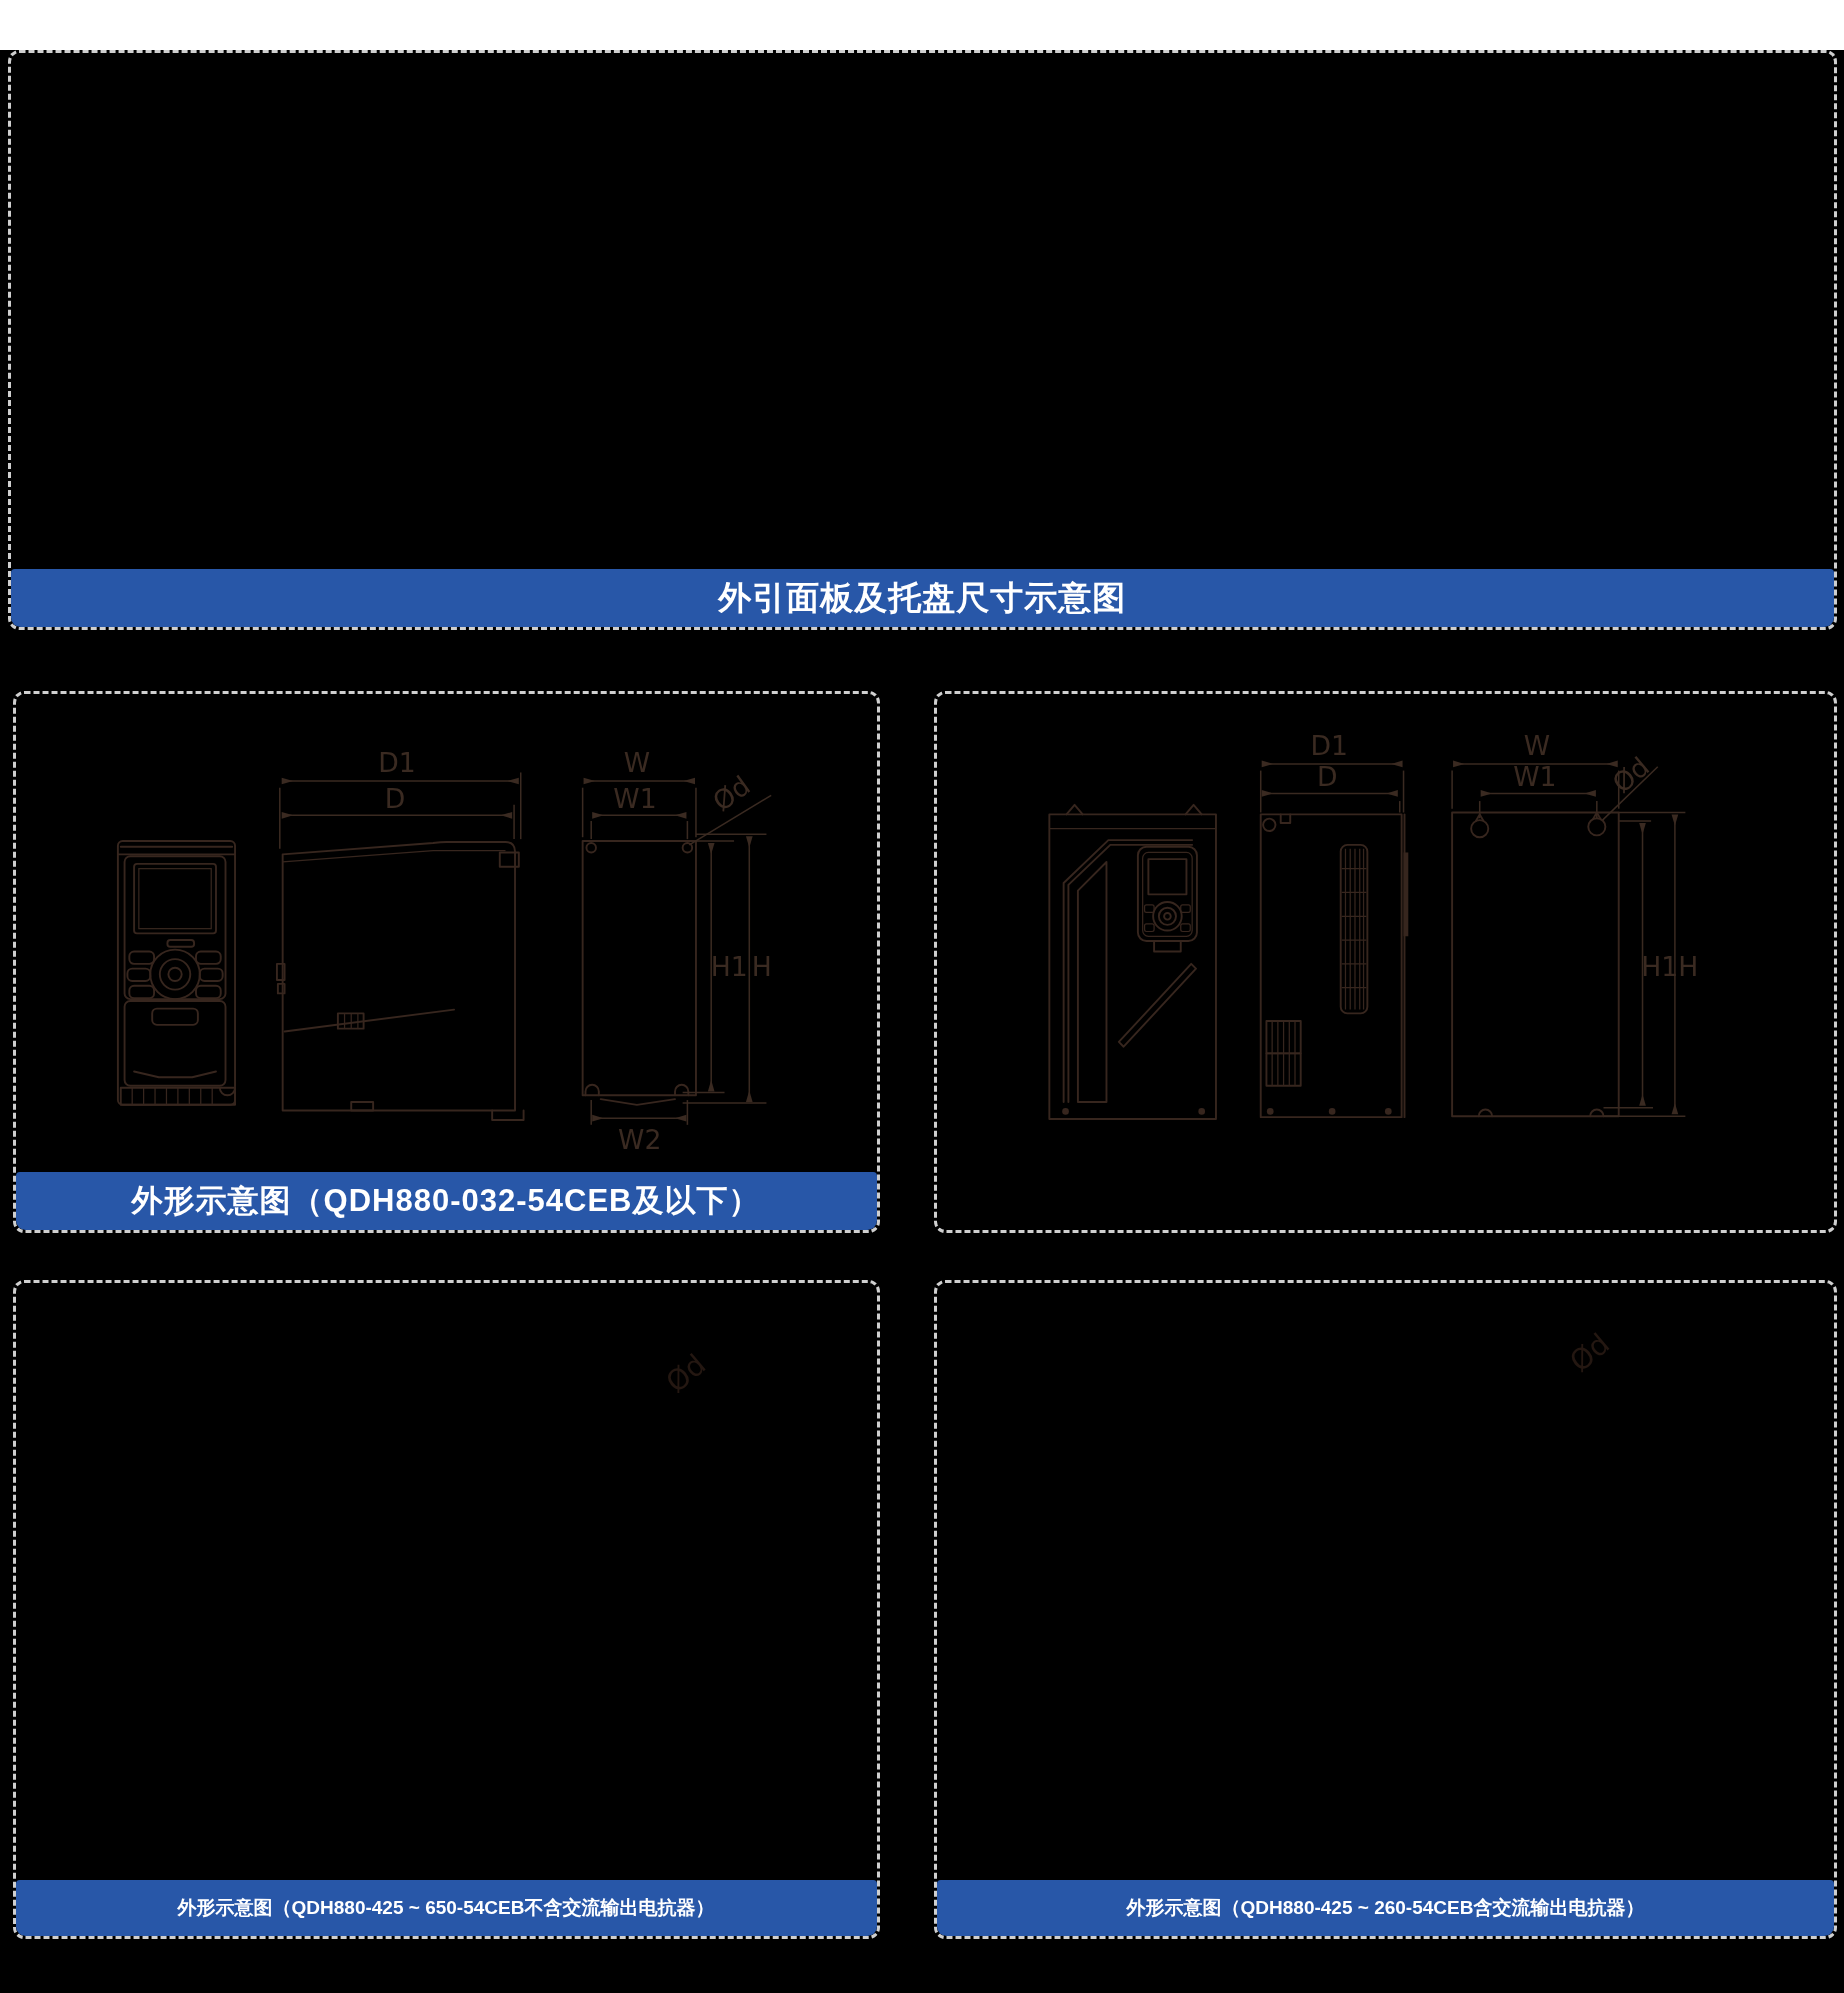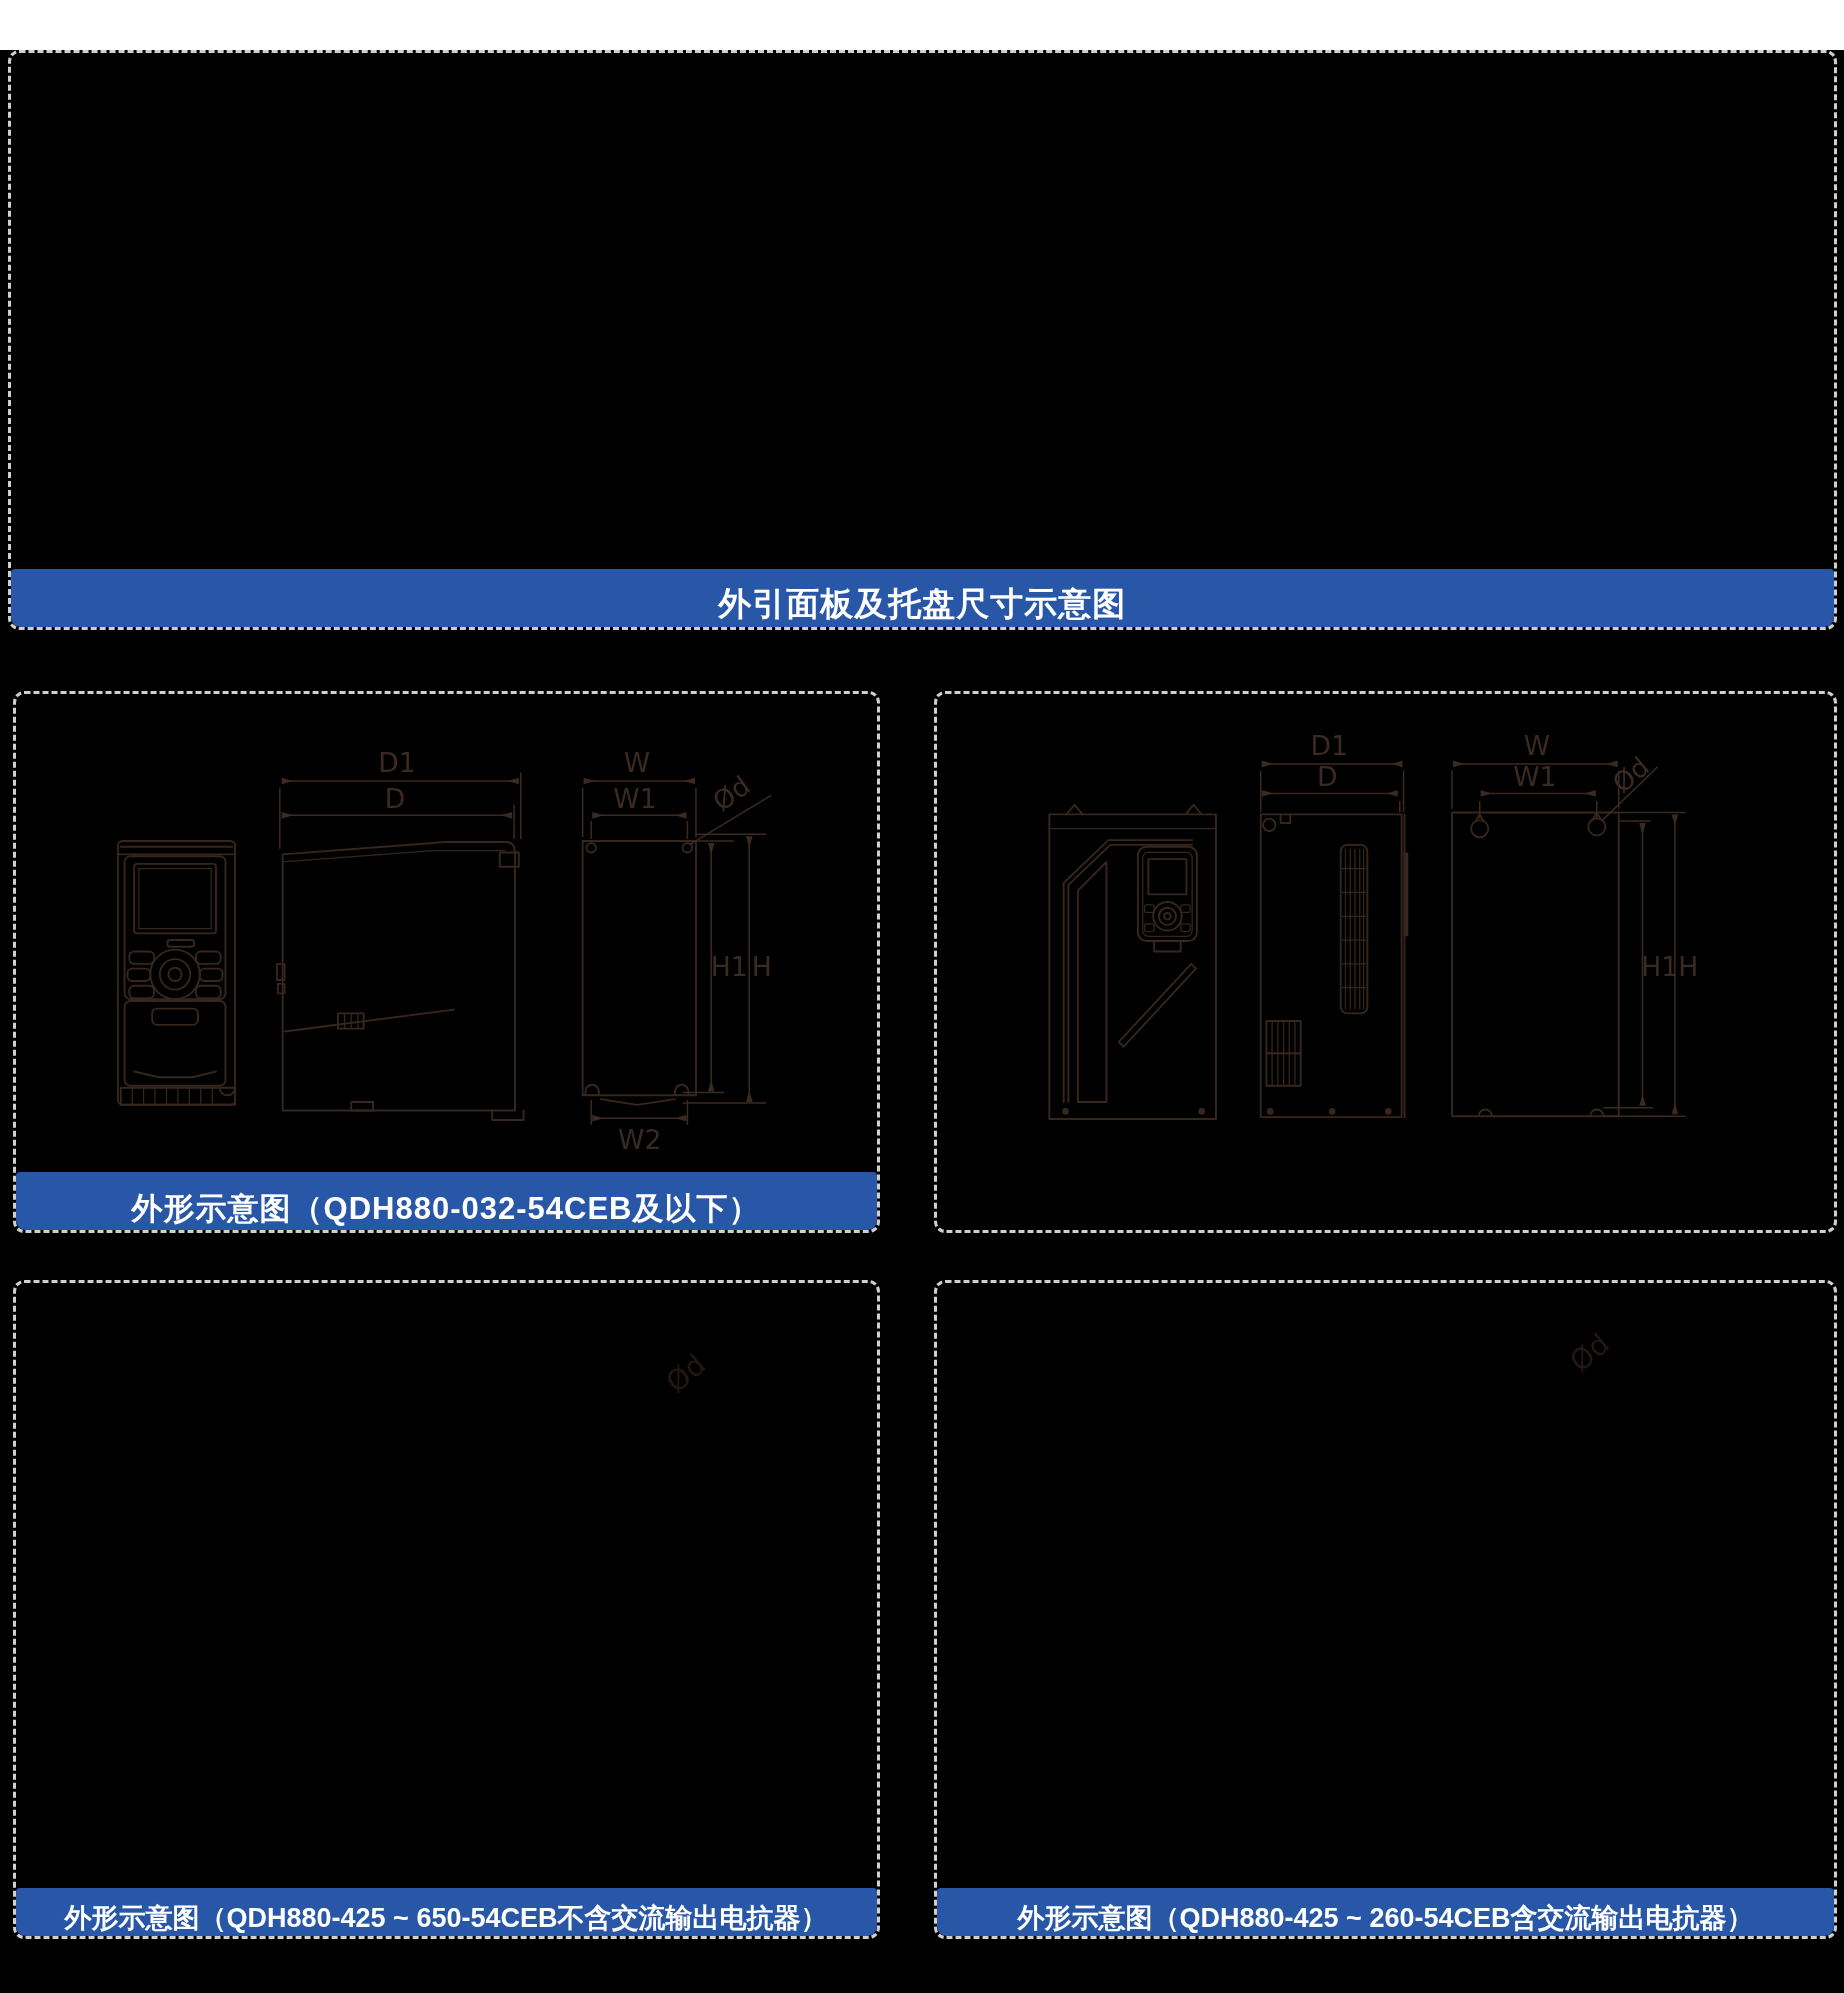--- a/index.html
+++ b/index.html
@@ -5,23 +5,23 @@
   html,body{margin:0;padding:0;background:#000;}
   body{width:1845px;height:1993px;position:relative;font-family:"Liberation Sans","DejaVu Sans",sans-serif;overflow:hidden;}
   .white-strip{position:absolute;left:0;top:0;width:1845px;height:50px;background:#ffffff;}
   .panel{position:absolute;border:3.8px dashed #cfcfcf;border-radius:11.5px;background:#000;box-sizing:border-box;}
   #panel-top{left:7.7px;top:50px;width:1829px;height:580px;}
   #panel-ml{left:12.5px;top:691px;width:867px;height:542px;}
   #panel-mr{left:934px;top:691px;width:903px;height:542px;}
   #panel-bl{left:12.5px;top:1280px;width:867px;height:659px;}
   #panel-br{left:934px;top:1280px;width:903px;height:659px;}
   .banner{position:absolute;left:0;right:0;bottom:0;height:58px;background:#2857a8;
-          border-radius:3.8px 3.8px 9.6px 9.6px;display:flex;align-items:flex-end;justify-content:center;
+          border-radius:3.8px 3.8px 9.6px 9.6px;display:flex;align-items:center;justify-content:center;
           color:#fff;font-weight:bold;font-size:31px;letter-spacing:1px;white-space:nowrap;}
-  #panel-bl .banner,#panel-br .banner{height:48px;font-size:27px;letter-spacing:0;margin-top:36px;}
+  #panel-bl .banner,#panel-br .banner{height:56px;font-size:19px;letter-spacing:0;margin-top:36px;}
   #panel-top .banner{font-size:33px;}
   .drawing{position:absolute;left:0;top:0;}
   svg{display:block;}
   .ln{stroke:#37261e;fill:none;stroke-width:2;stroke-linejoin:round;stroke-linecap:round;}
   .ln-thin{stroke:#37261e;fill:none;stroke-width:1.3;}
   .dimln{stroke:#3a2a21;fill:none;stroke-width:1.6;}
   .dim{fill:#3a2a21;font-size:28px;font-family:"DejaVu Sans",sans-serif;text-anchor:middle;}
   .dim-faint{fill:#241711;font-size:30px;font-family:"DejaVu Sans",sans-serif;text-anchor:middle;}
   .fillpt{fill:#37261e;stroke:none;}
 </style>

